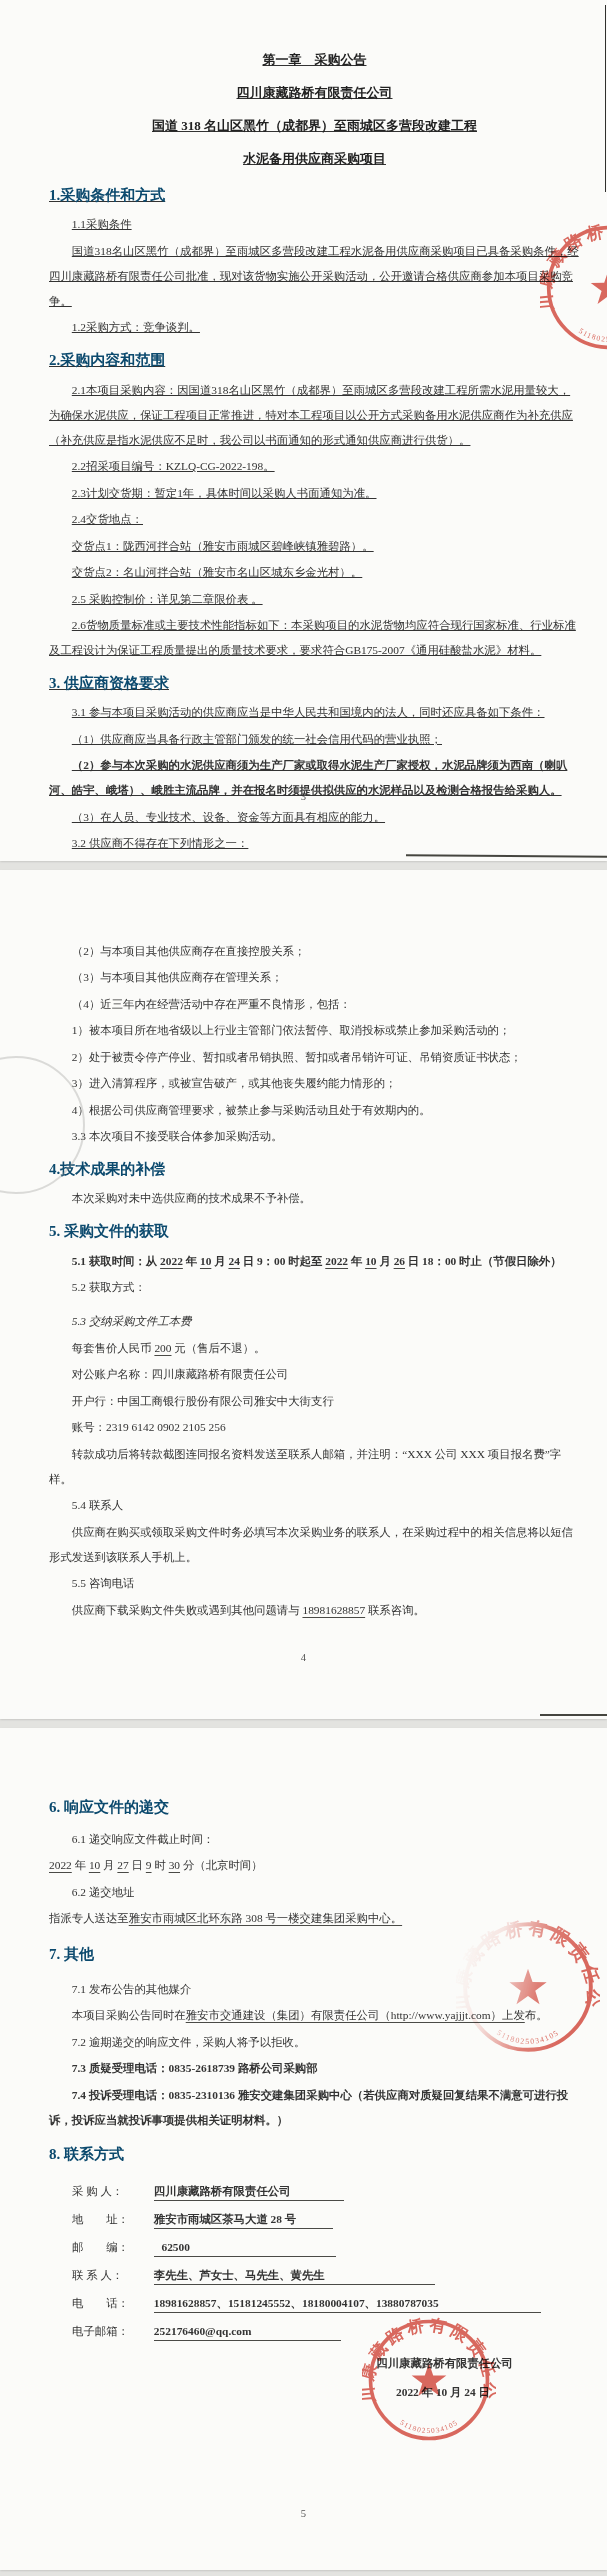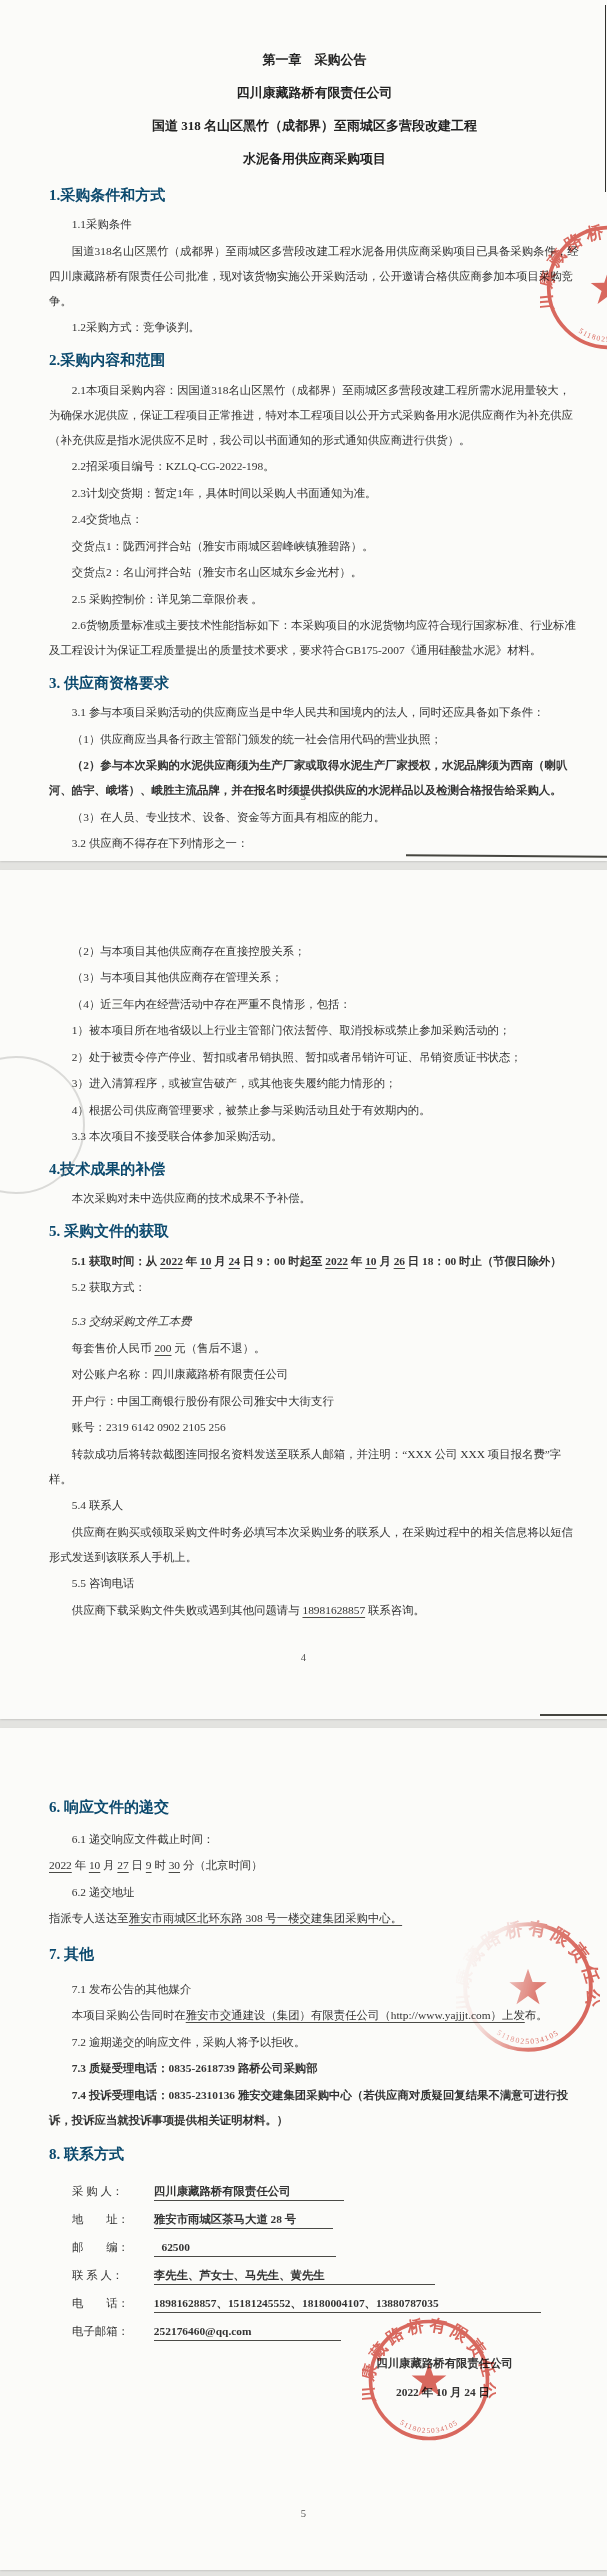--- a/index.html
+++ b/index.html
@@ -6,21 +6,21 @@
   body{
     width:607px;height:2576px;position:relative;
     background:#e3e3e0;
     font-family:"Liberation Serif","DejaVu Serif",serif;
     color:#333;
   }
   .page{
     position:absolute;left:0;width:607px;background:#fbfbf9;
     overflow:hidden;box-shadow:0 0.8px 2.3px rgba(0,0,0,.18);
   }
-  #page1{top:0;height:861px;}
+  #page1{top:0;height:861px;text-decoration:underline;}
   #page2{top:870px;height:849px;}
   #page3{top:1728px;height:842px;}
   .inner{padding:0 27px 0 49px;}
   .titleblock{margin-top:43px;}
   .t{font-size:13px;font-weight:bold;text-align:center;line-height:33px;color:#222;}
   .h{font-size:15px;font-weight:bold;color:#0c4a6e;line-height:23px;margin:9px 0 5.3px;}
   .p{font-size:11.4px;line-height:25px;text-indent:2em;margin:1.5px 0;}
   .pb{font-weight:bold;}
   .u{text-decoration:underline;text-underline-offset:3px;text-decoration-color:#4a4a46;}
   .pageno{position:absolute;left:0;width:100%;text-align:center;font-size:10.6px;color:#555;}

